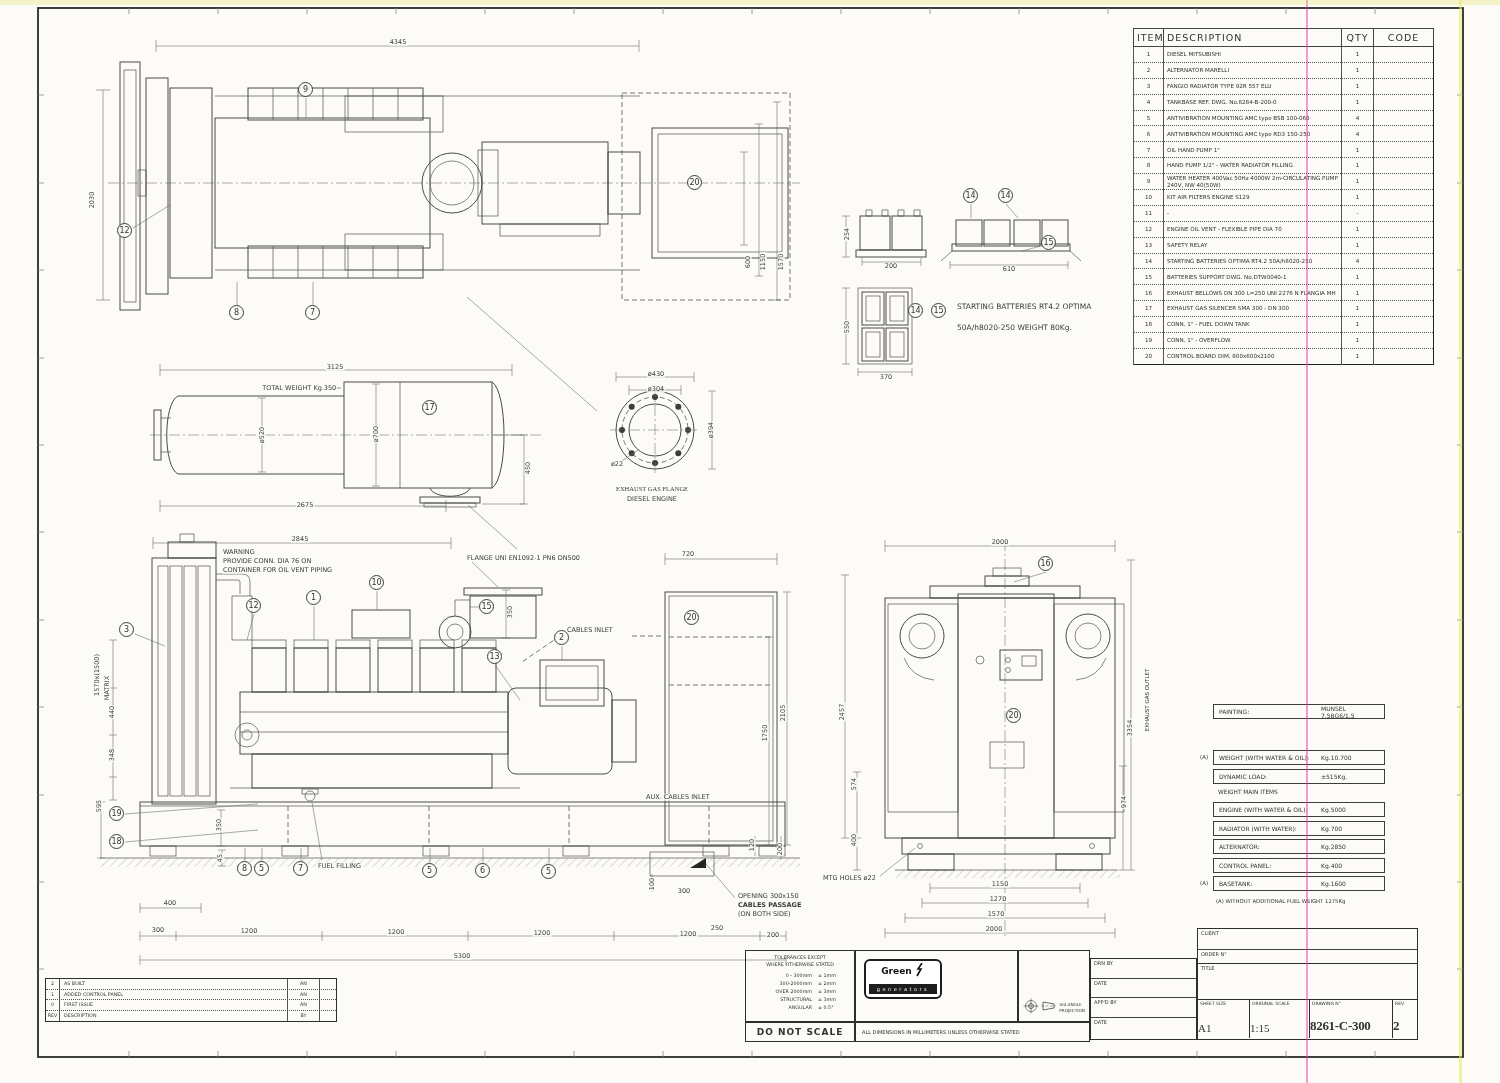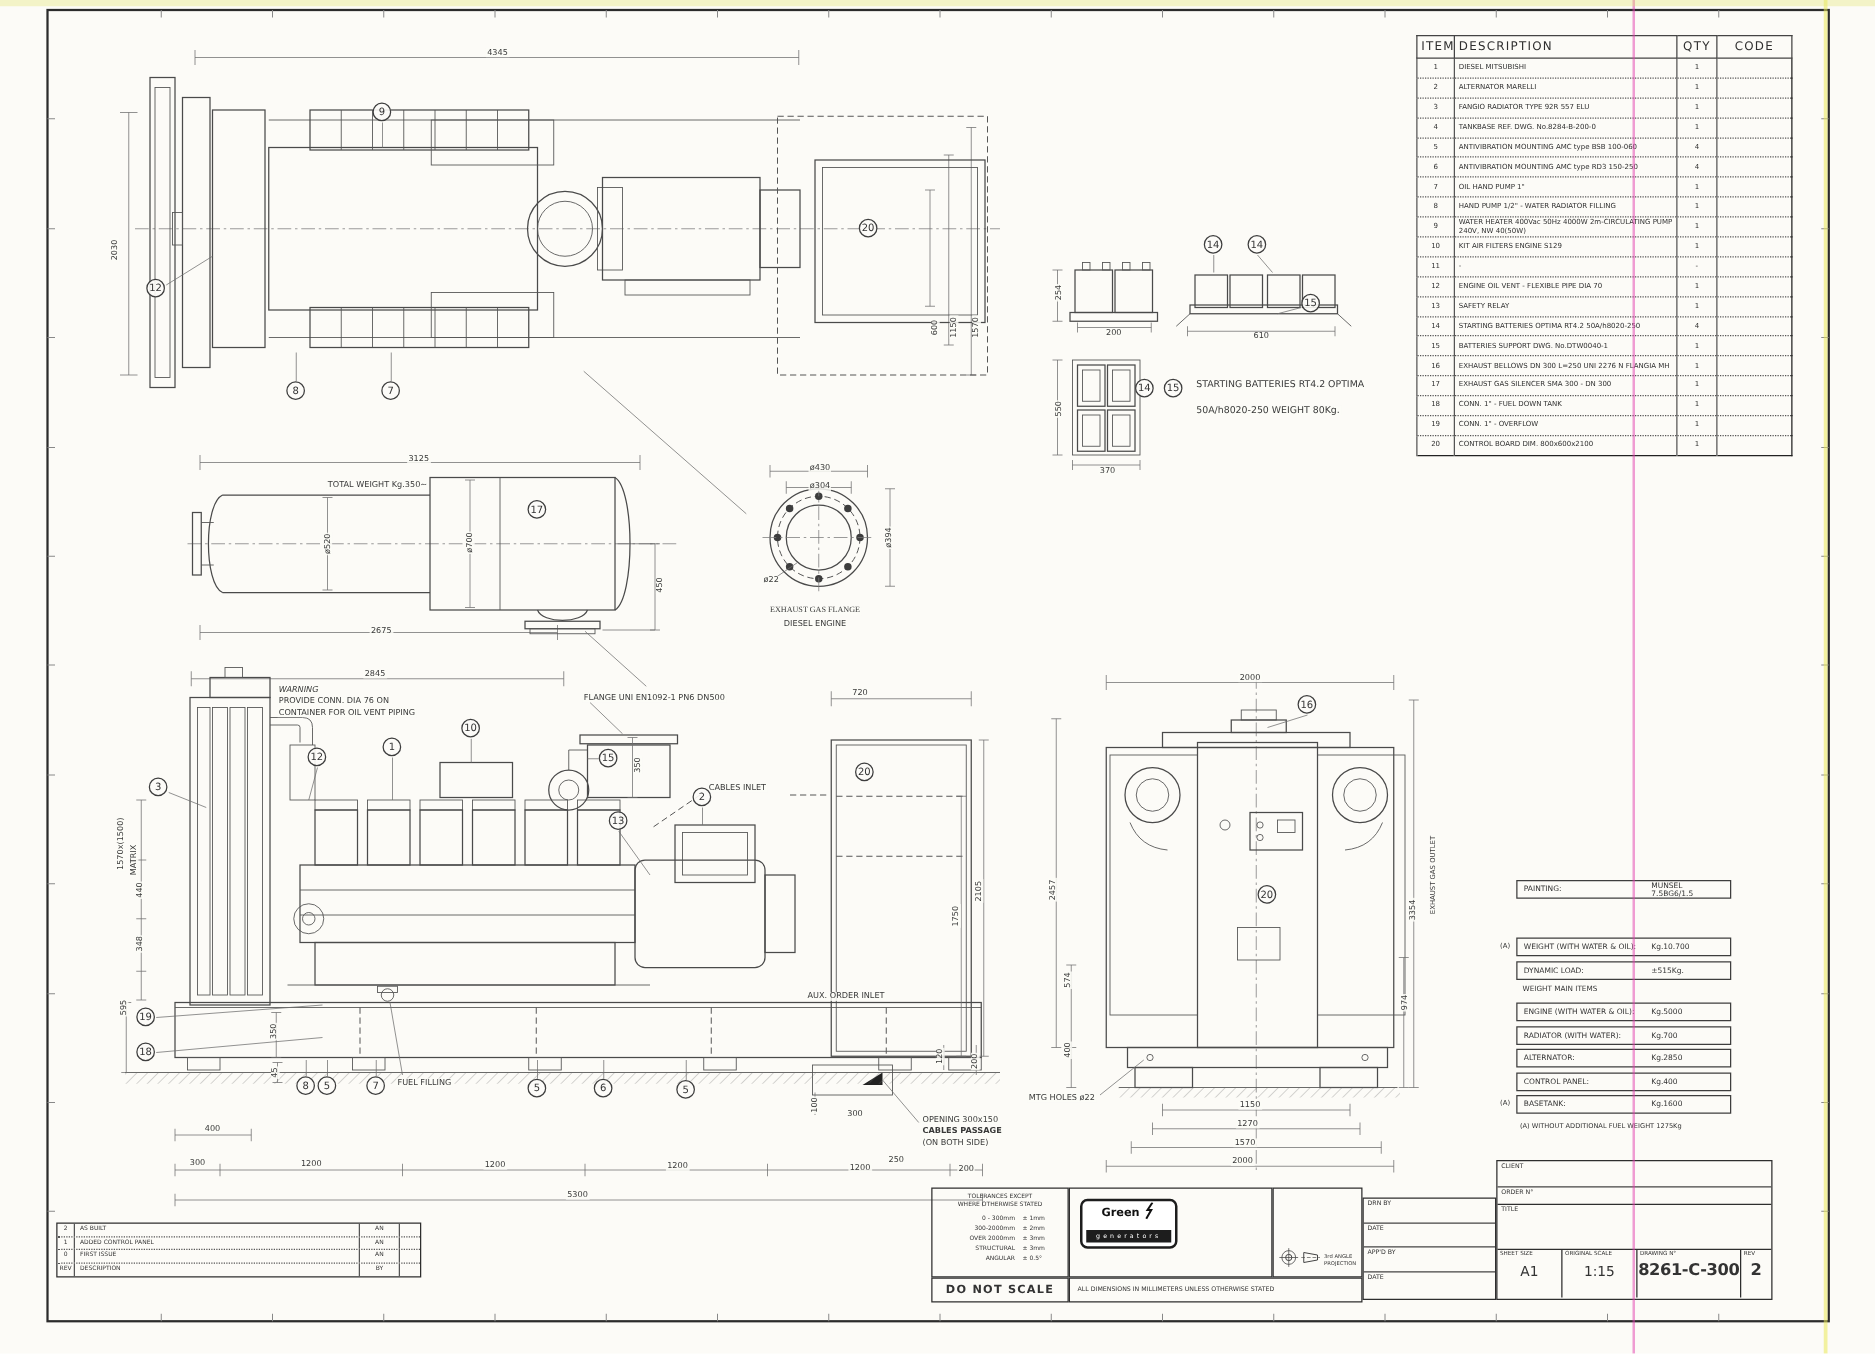--- a/index.html
+++ b/index.html
@@ -70,21 +70,21 @@
   #tb-mid{position:absolute;left:1090px;top:958px;width:107px;height:82px;border:1.2px solid #2e2e2e;box-sizing:border-box;}
   .tbm-cell{border-bottom:1px solid #444;height:19.5px;box-sizing:border-box;padding:1px 3px;font-size:5px;color:#333;}
   .tbm-cell:last-child{border-bottom:none;}
   #tb-right{position:absolute;left:1197px;top:928px;width:221px;height:112px;border:1.4px solid #2e2e2e;box-sizing:border-box;}
   .tbr-client{height:21px;border-bottom:1px solid #444;font-size:5px;padding:1px 3px;box-sizing:border-box;}
   .tbr-order{height:14px;border-bottom:1.2px solid #2e2e2e;font-size:5px;padding:1px 3px;box-sizing:border-box;}
   .tbr-title{height:36px;border-bottom:1.2px solid #2e2e2e;font-size:5px;padding:1px 3px;box-sizing:border-box;}
   .tbr-bottom{display:flex;height:38px;}
   .tbr-cell{border-right:1px solid #2e2e2e;position:relative;box-sizing:border-box;}
   .tbr-cell .lbl{position:absolute;left:2px;top:1px;font-size:4.5px;line-height:1.2;}
-  .tbr-cell .val{position:absolute;left:0;right:0;bottom:14px;text-align:center;}
+  .tbr-cell .val{position:absolute;left:0;right:0;bottom:4px;font-family:Liberation Serif, serif;}
   .cell-sheet{width:52px;} .cell-scale{width:60px;} .cell-dwg{width:83px;} .cell-rev{flex:1;border-right:none;}
   .val-mid{font-size:11px;} .val-big{font-size:13px;font-weight:bold;letter-spacing:-.3px;} .val-rev{font-size:13px;font-weight:bold;}
 
   
   #rev-table{position:absolute;left:45px;top:978px;width:292px;height:44px;border:1.2px solid #2e2e2e;box-sizing:border-box;}
   .revrow{display:flex;height:10.5px;border-bottom:1px dotted #555;font-size:4.8px;line-height:10px;box-sizing:border-box;}
   .revrow:last-child{border-bottom:none;}
   .revrow-rev{width:13px;border-right:1px solid #555;text-align:center;}
   .revrow-desc{flex:1;padding-left:4px;}
   .revrow-by{width:31px;border-left:1px solid #555;text-align:center;}
@@ -354,32 +354,32 @@
       <span class="anno" style="left: 652px; top: 489px; font-family: Liberation Serif, serif;">EXHAUST GAS FLANGE</span>
       <span class="anno" style="left: 652px; top: 499px;">DIESEL ENGINE</span>
       <span class="anno rot" style="left: 847px; top: 234px;">254</span>
       <span class="anno" style="left: 891px; top: 266px;">200</span>
       <span class="anno" style="left: 1009px; top: 269px;">610</span>
       <span class="anno rot" style="left: 847px; top: 327px;">550</span>
       <span class="anno" style="left: 886px; top: 377px;">370</span>
       <span class="anno left" style="left: 956px; top: 307px; font-size: 7.5px;">STARTING BATTERIES RT4.2 OPTIMA</span>
       <span class="anno left" style="left: 956px; top: 328px; font-size: 7.5px; text-align: center;">50A/h8020-250 WEIGHT 80Kg.</span>
       <span class="anno" style="left: 300px; top: 539px;">2845</span>
-      <span class="anno left" style="left: 222px; top: 552px; font-style: italic;">WARNING</span>
+      <span class="anno left" style="left: 222px; top: 552px;">WARNING</span>
       <span class="anno left" style="left: 222px; top: 561px;">PROVIDE CONN. DIA 76 ON</span>
       <span class="anno left" style="left: 222px; top: 570px;">CONTAINER FOR OIL VENT PIPING</span>
       <span class="anno left" style="left: 466px; top: 558px;">FLANGE UNI EN1092-1 PN6 DN500</span>
       <span class="anno rot" style="left: 510px; top: 612px;">350</span>
       <span class="anno left" style="left: 566px; top: 630px;">CABLES INLET</span>
       <span class="anno" style="left: 688px; top: 554px;">720</span>
       <span class="anno rot" style="left: 783px; top: 713px;">2105</span>
       <span class="anno rot" style="left: 765px; top: 733px;">1750</span>
       <span class="anno rot" style="left: 752px; top: 845px;">120</span>
       <span class="anno rot" style="left: 780px; top: 849px;">200</span>
-      <span class="anno left" style="left: 645px; top: 797px;">AUX. ORDER INLET</span>
+      <span class="anno left" style="left: 645px; top: 797px;">AUX. CABLES INLET</span>
       <span class="anno left" style="left: 737px; top: 896px;">OPENING 300x150</span>
       <span class="anno left" style="left: 737px; top: 905px; font-weight: bold;">CABLES PASSAGE</span>
       <span class="anno left" style="left: 737px; top: 914px;">(ON BOTH SIDE)</span>
       <span class="anno rot" style="left: 652px; top: 884px;">100</span>
       <span class="anno" style="left: 684px; top: 891px;">300</span>
       <span class="anno" style="left: 717px; top: 928px; text-align: center;">250</span>
       <span class="anno left" style="left: 317px; top: 866px;">FUEL FILLING</span>
       <span class="anno rot" style="left: 97px; top: 675px;">1570x(1500)</span>
       <span class="anno rot" style="left: 107px; top: 688px;">MATRIX</span>
       <span class="anno rot" style="left: 112px; top: 712px;">440</span>

